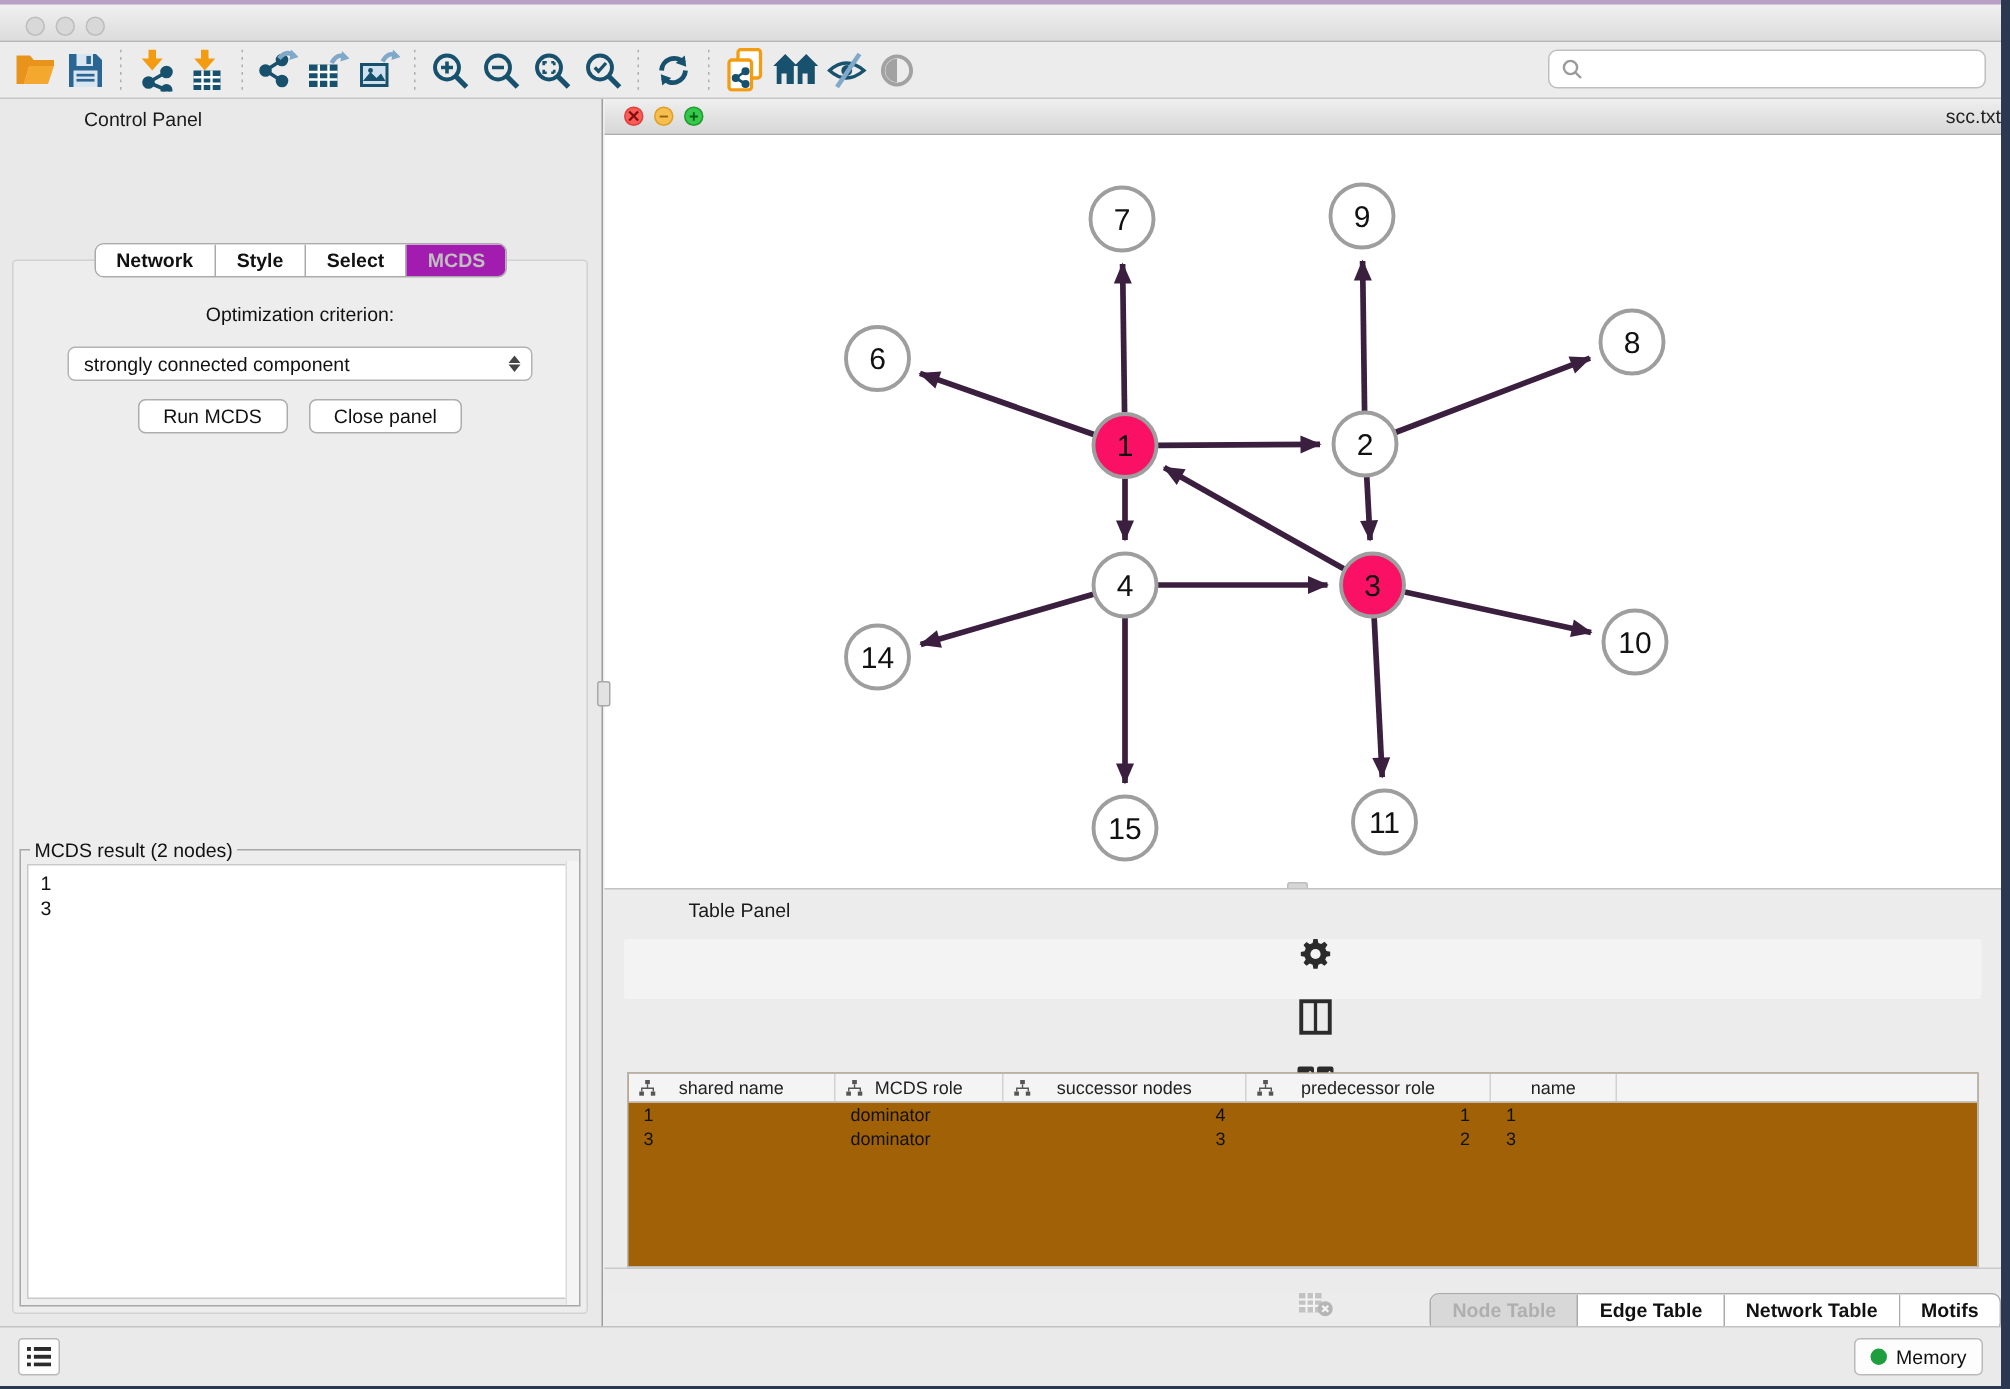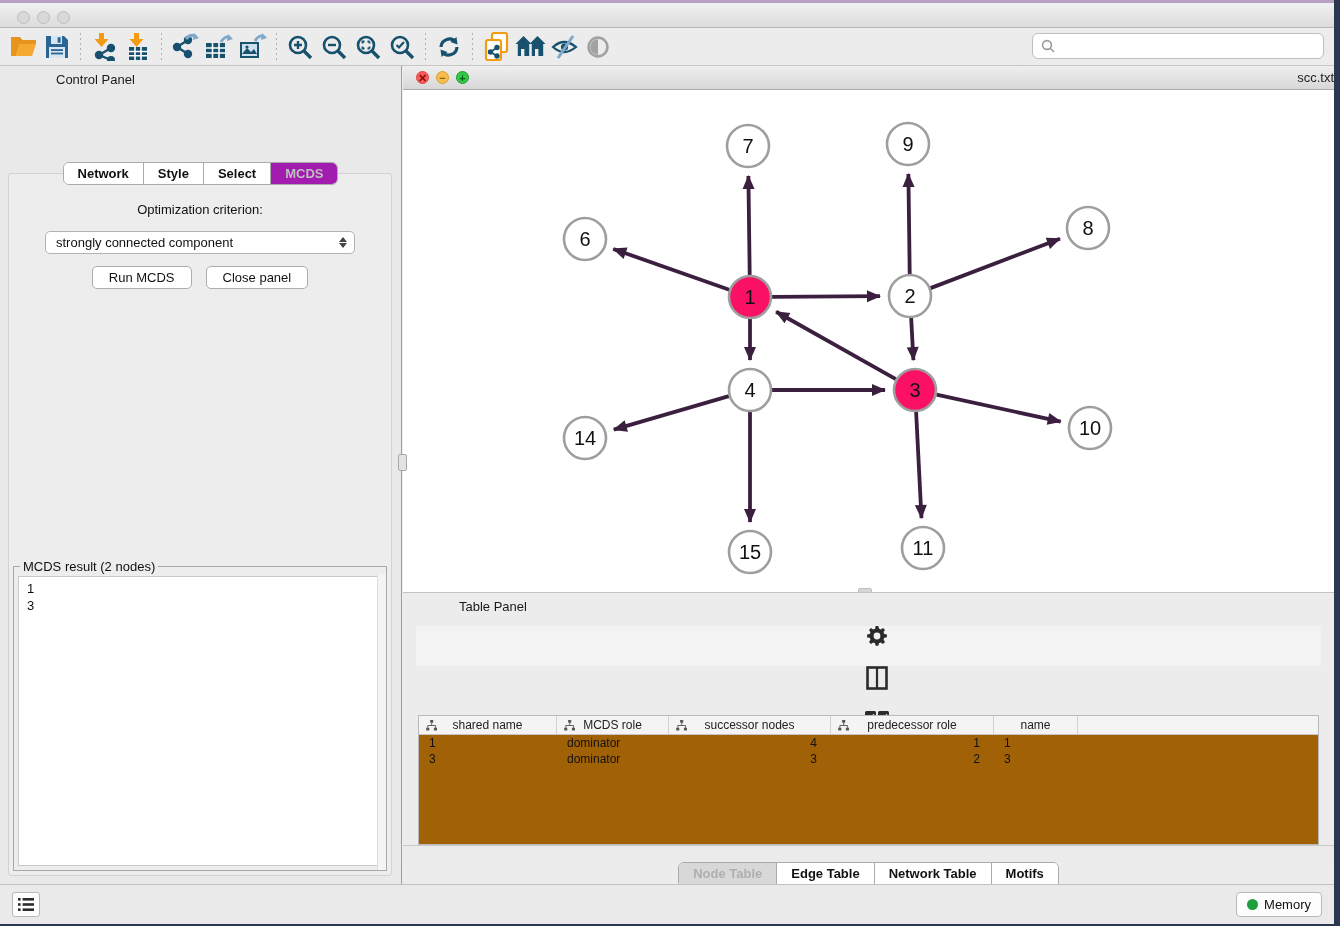--- a/index.html
+++ b/index.html
@@ -91,21 +91,21 @@
   .tbl { position:absolute; left:15px; right:15px; top:82px; bottom:39px; background:#a16207;
     border:1px solid #B9B9B9; overflow:hidden;margin-top:40px; }
   .tbl-head { display:flex; height:19px; background:#F4F4F4; border-bottom:1px solid #C4C4C4; }
   .th { position:relative; height:100%; border-right:1px solid #D2D2D2; font-size:12px; color:#222;
     display:flex; align-items:center; justify-content:center; }
   .th .col-icon { position:absolute; left:7px; top:4px; }
   .tr { display:flex; height:16px; }
   .td { font-size:12px; color:#111; height:16px; line-height:16px; white-space:nowrap; overflow:hidden; }
   .hscroll { position:absolute; left:0; right:0; bottom:22px; height:17px; background:#EBEBEB;
     border-top:1px solid #C9C9C9; }
-  .tp-tabs { position:absolute; left:0; right:0; bottom:-4px; height:26px; display:flex; justify-content:center; }
+  .tp-tabs { position:absolute; left:0; right:0; bottom:-4px; height:26px; display:flex; justify-content:flex-end; }
   .tp-tabs .seg .tab.dim { background:#D8D8D8; color:#AFAFAF; }
 
   
   .statusbar { position:absolute; left:0; top:884px; width:1334px; height:40px;
     background:#EAEAEA; border-top:1px solid #C2C2C2; }
   .list-btn { position:absolute; left:12px; top:7px; width:28px; height:25px; background:#FDFDFD;
     border:1px solid #B9B9B9; border-radius:3px; display:flex; align-items:center; justify-content:center; }
   .memory-btn { position:absolute; right:12px; top:7px; height:25px; padding:0 10px; background:#FDFDFD;
     border:1px solid #B9B9B9; border-radius:4px; display:flex; align-items:center; gap:6px; font-size:13px; color:#111; }
   .mem-dot { width:11px; height:11px; border-radius:50%; }

